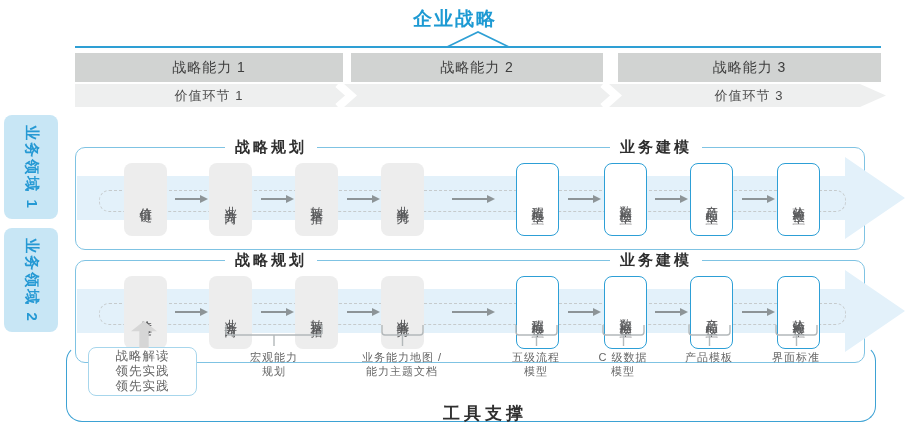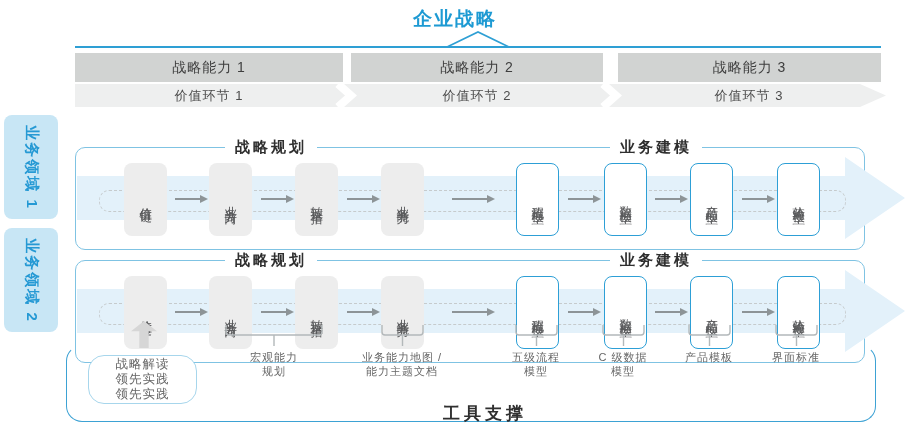--- a/index.html
+++ b/index.html
@@ -37,22 +37,22 @@
   .fbox.gray{background:#ededed;}
   .fbox.bluebox{background:#fff;border:1.5px solid #2d9fd6;}
   .harrow{top:50px;height:2px;background:#8d9497;}
   .harrow::after{content:"";position:absolute;right:-7px;top:-3.5px;width:0;height:0;
                  border-left:8px solid #8d9497;border-top:4.5px solid transparent;border-bottom:4.5px solid transparent;}
 
   
   .brace{stroke:#b3b8ba;stroke-width:1.4;fill:none;}
   .up-arrow{left:131px;top:321px;width:26px;height:27px;background:#d6d6d6;
             clip-path:polygon(50% 0,100% 38%,68% 38%,68% 100%,32% 100%,32% 38%,0 38%);z-index:6;}
-  .callout{left:88px;top:347px;width:109px;height:49px;border:1.5px solid #a7d6ec;border-radius:16px;background:#fff;
-           display:flex;flex-direction:column;align-items:center;justify-content:center;z-index:4;box-sizing:border-box;margin-top:8px;}
+  .callout{left:88px;top:347px;width:109px;height:49px;border:1.5px solid #a7d6ec;border-radius:8px;background:#fff;
+           display:flex;flex-direction:column;align-items:center;justify-content:center;z-index:4;box-sizing:border-box;}
   .callout div{font-size:12.5px;color:#666;line-height:1.22;letter-spacing:1px;}
   .blabel{top:350px;width:180px;text-align:center;font-size:11px;color:#666;line-height:1.3;letter-spacing:1px;z-index:4;}
 
   
   .toolbar{left:66px;top:345px;width:810px;height:77px;border:1.5px solid #3da2d4;border-top-color:transparent;
            border-radius:16px;box-sizing:border-box;z-index:1;}
   .toolbar-label{left:0;bottom:7px;width:100%;text-align:center;font-size:17px;font-weight:bold;color:#2f2f2f;letter-spacing:4px;}
 </style>
 </head>
 <body>
@@ -72,21 +72,20 @@
   </div>
   <div class="abs cap-band" style="left:351px;width:252px;">
     <span>战略能力 2</span>
   </div>
   <div class="abs cap-band" style="left:618px;width:263px;">
     <span>战略能力 3</span>
   </div>
 
   <div class="abs value-band">
     <span class="abs value-label" style="left:134px;">价值环节 1</span>
-    <span class="abs value-label" style="left:402px;">价值环节 2</span>
     <span class="abs value-label" style="left:674px;">价值环节 3</span>
     <svg class="abs" style="left:260px;top:0;" width="22" height="23">
       <polyline points="3,0 16,11.5 3,23" stroke="#ffffff" stroke-width="8" fill="none"></polyline>
     </svg>
     <svg class="abs" style="left:525px;top:0;" width="22" height="23">
       <polyline points="3,0 16,11.5 3,23" stroke="#ffffff" stroke-width="8" fill="none"></polyline>
     </svg>
   </div>
 
   <div class="abs domain" style="top:115px;height:104px;">

